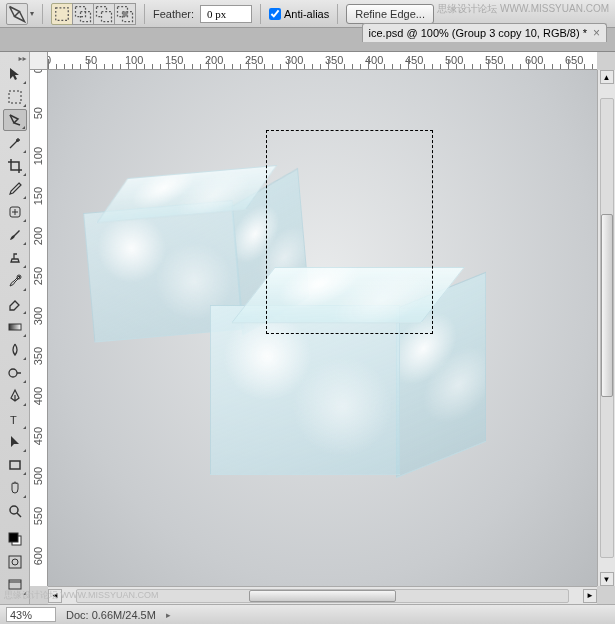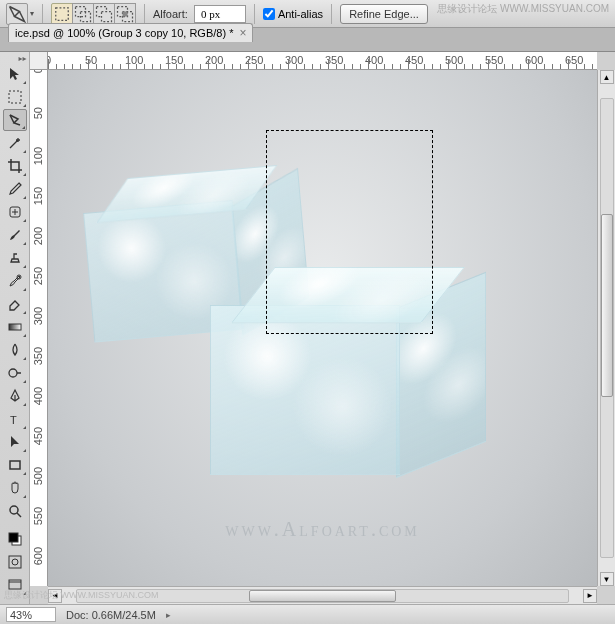--- a/index.html
+++ b/index.html
@@ -12,21 +12,21 @@
 .sel-group .opt-icon { border-radius: 0; margin-left: -1px; }
 .sel-group .opt-icon:first-child { border-radius: 2px 0 0 2px; margin-left: 0; }
 .divider { width: 1px; height: 20px; background: #aaa; margin: 0 2px; }
 .feather-label { color: #333; }
 .feather-input { width: 52px; height: 18px; border: 1px solid #999; background: #fff; padding: 0 6px; font-family: Liberation Serif, serif; }
 .aa-check { display: flex; align-items: center; gap: 3px; }
 .aa-check input { width: 12px; height: 12px; }
 .refine-btn { height: 20px; padding: 0 8px; border: 1px solid #888; border-radius: 3px; background: linear-gradient(#fdfdfd, #e2e2e2); color: #333; cursor: pointer; }
 .watermark-top { position: absolute; right: 6px; top: 2px; color: #aaa; font-size: 10px; pointer-events: none; }
 
-.tab-strip { height: 24px; background: #b8b8b8; display: flex; align-items: flex-end; padding: 9px 8px; border-bottom: 1px solid #888; }
+.tab-strip { height: 24px; background: #b8b8b8; display: flex; align-items: flex-end; padding: 9px 8px; border-bottom: 1px solid #888; justify-content: flex-end; }
 .doc-tab { background: #e5e5e5; border: 1px solid #999; border-bottom: none; padding: 3px 6px; border-radius: 3px 3px 0 0; display: flex; align-items: center; gap: 6px; font-size: 10px; }
 .close-x { color: #777; cursor: pointer; font-size: 12px; line-height: 1; }
 
 .work-area { position: absolute; top: 52px; left: 0; right: 0; bottom: 20px; display: flex; }
 .toolbox { width: 30px; background: linear-gradient(#dcdcdc,#cfcfcf); border-right: 1px solid #aaa; display: flex; flex-direction: column; align-items: center; padding-top: 2px; gap: 1px; }
 .tool { width: 24px; height: 22px; display: flex; align-items: center; justify-content: center; border-radius: 2px; color: #333; position: relative; }
 .tool.selected { background: #c5c5c5; border: 1px solid #888; }
 .tool .tri { position: absolute; right: 1px; bottom: 1px; width: 0; height: 0; border-left: 3px solid transparent; border-bottom: 3px solid #555; }
 .tool svg { width: 16px; height: 16px; }
 
@@ -103,21 +103,21 @@
       </div>
     <div class="opt-icon">
         <svg viewBox="0 0 16 16">
           <rect x="2" y="2" width="8" height="8" fill="none" stroke="#555" stroke-dasharray="1.5"></rect>
           <rect x="6" y="6" width="8" height="8" fill="none" stroke="#555" stroke-dasharray="1.5"></rect>
           <rect x="6" y="6" width="4" height="4" fill="#888"></rect>
         </svg>
       </div>
   </div>
   <div class="divider"></div>
-  <span class="feather-label">Alfoart:</span>
+  <span class="feather-label">Feather:</span>
   <input class="feather-input" value="0 px" style="">
   <div class="divider"></div>
   <label class="aa-check">
     <input type="checkbox" checked="" style="">
     <span>Anti-alias</span>
   </label>
   <div class="divider"></div>
   <button class="refine-btn">Refine Edge...</button>
 </div>
 <div class="watermark-top">思缘设计论坛 WWW.MISSYUAN.COM</div>
@@ -397,21 +397,20 @@
             <div class="face front"></div>
             <div class="face top"></div>
         </div>
         <div class="cube cube2">
           <div class="face side"></div>
             <div class="face front"></div>
             <div class="face top"></div>
         </div>
       </div>
       <div class="marquee"></div>
-      <div class="canvas-watermark">www.Alfoart.com</div>
     </div>
 
     <div class="scroll-v">
       <div class="arr">▲</div>
       <div class="track">
           <div class="thumb"></div>
         </div>
       <div class="arr">▼</div>
     </div>
     <div class="scroll-h">

